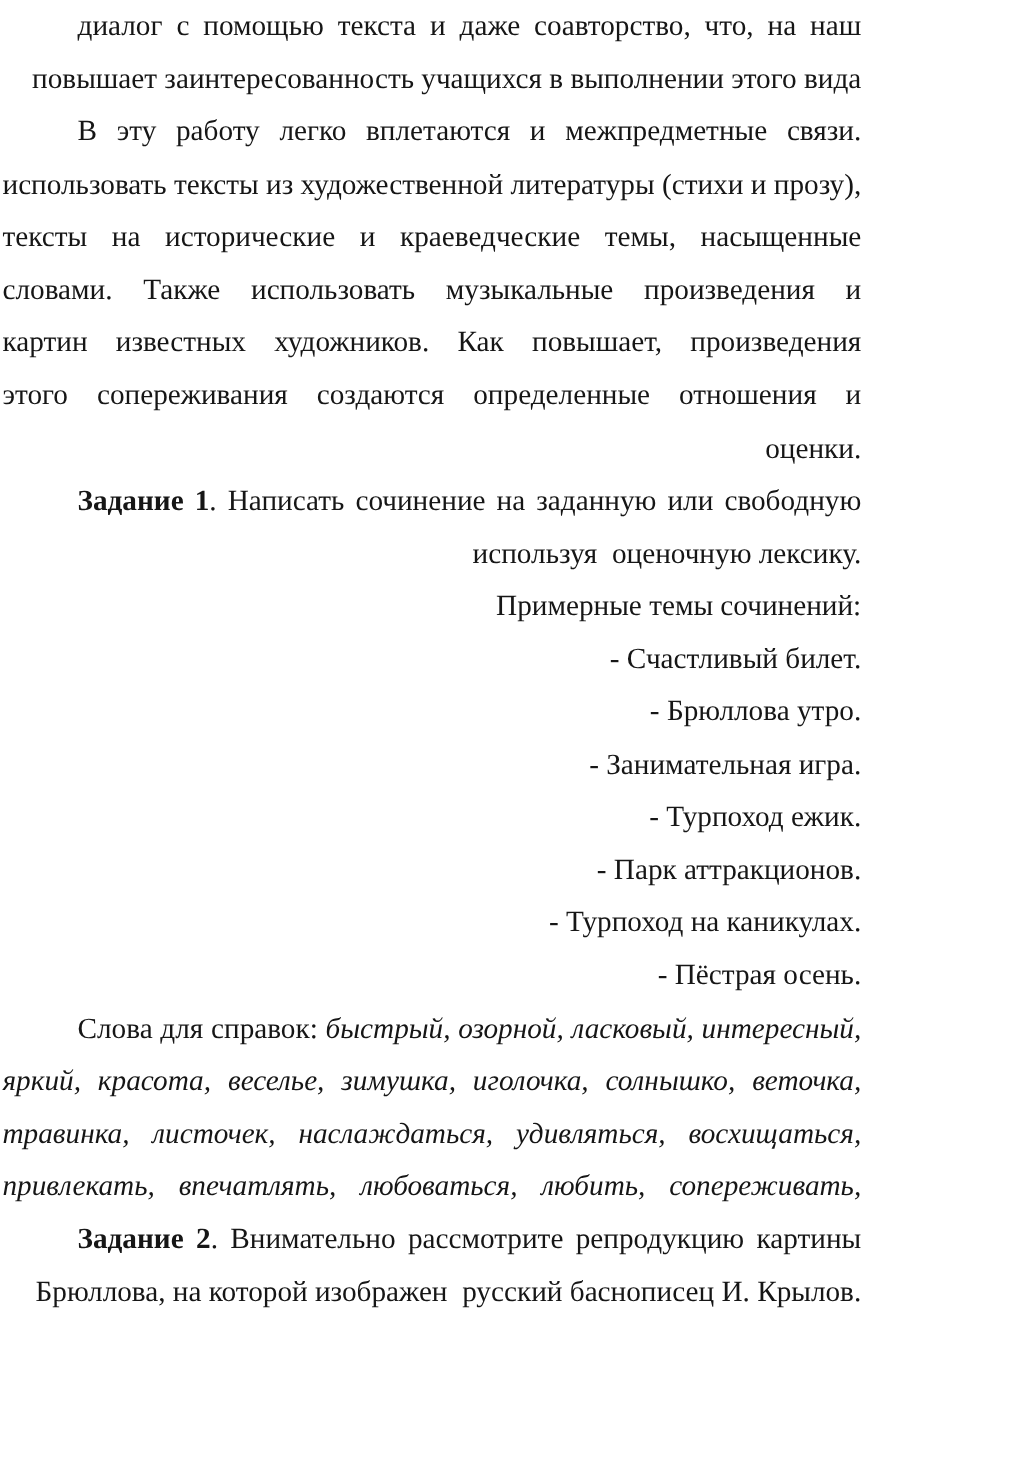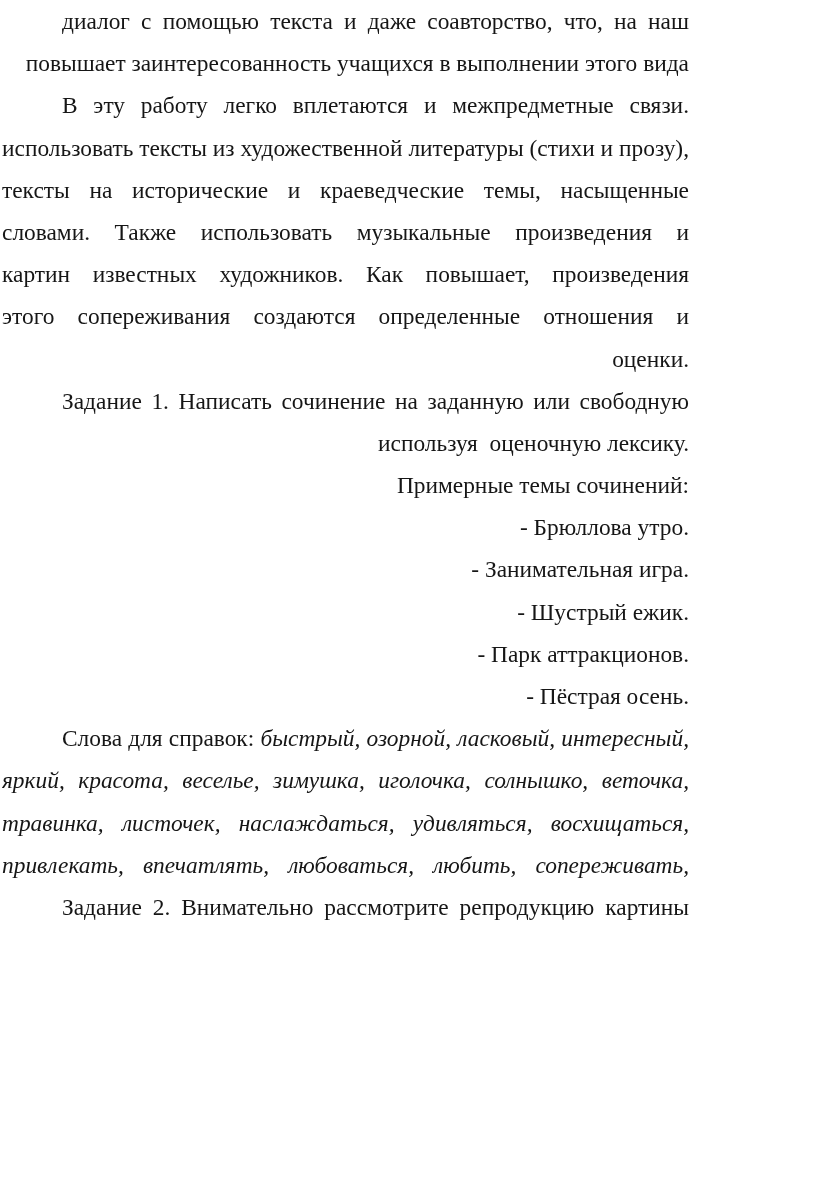--- a/index.html
+++ b/index.html
@@ -29,21 +29,21 @@
     overflow: hidden;
     text-align: right;
     word-spacing: normal;
   }
   .ind { text-indent: 60px; }
   .just {
     text-align: justify;
     text-align-last: justify;
     -moz-text-align-last: justify;
   }
-  .b { font-weight: normal; }
+  .b { font-weight: bold; }
   .i { font-style: italic; }
 </style>
 </head>
 <body>
 
 <main class="doc">
 
   <div class="ln ind just"><span class="r">диалог с помощью текста и даже соавторство, что, на наш взгляд,</span></div>
   <div class="ln"><span class="r">повышает заинтересованность учащихся в выполнении этого вида заданий.</span></div>
 
@@ -53,26 +53,29 @@
   <div class="ln just"><span class="r">словами. Также использовать музыкальные произведения и репродукции</span></div>
   <div class="ln just"><span class="r">картин известных художников. Как повышает, произведения искусства</span></div>
   <div class="ln just"><span class="r">этого сопереживания создаются определенные отношения и моральные</span></div>
   <div class="ln"><span class="r">оценки.</span></div>
 
   <div class="ln ind just"><span class="r b">Задание 1</span><span class="r">. Написать сочинение на заданную или свободную тему,</span></div>
   <div class="ln"><span class="r">используя&nbsp; оценочную лексику.</span></div>
 
   <div class="ln ind"><span class="r">Примерные темы сочинений:</span></div>
 
+  <div class="ln ind"><span class="r">- Счастливый билет.</span></div>
   <div class="ln ind"><span class="r">- Брюллова утро.</span></div>
   <div class="ln ind"><span class="r">- Занимательная игра.</span></div>
-  <div class="ln ind"><span class="r">- Шустрый ежик.</span></div>
+  <div class="ln ind"><span class="r">- Турпоход ежик.</span></div>
   <div class="ln ind"><span class="r">- Парк аттракционов.</span></div>
+  <div class="ln ind"><span class="r">- Турпоход на каникулах.</span></div>
   <div class="ln ind"><span class="r">- Пёстрая осень.</span></div>
 
   <div class="ln ind just"><span class="r">Слова для справок: </span><span class="r i">быстрый, озорной, ласковый, интересный, теплый,</span></div>
   <div class="ln just"><span class="r i">яркий, красота, веселье, зимушка, иголочка, солнышко, веточка, птичка,</span></div>
   <div class="ln just"><span class="r i">травинка, листочек, наслаждаться, удивляться, восхищаться, поражать,</span></div>
   <div class="ln just"><span class="r i">привлекать, впечатлять, любоваться, любить, сопереживать, красивый,</span></div>
 
   <div class="ln ind just"><span class="r b">Задание 2</span><span class="r">. Внимательно рассмотрите репродукцию картины К.П.</span></div>
+  <div class="ln"><span class="r">Брюллова, на которой изображен&nbsp; русский баснописец И. Крылов.</span></div>
 
 </main>
 
 </body></html>

